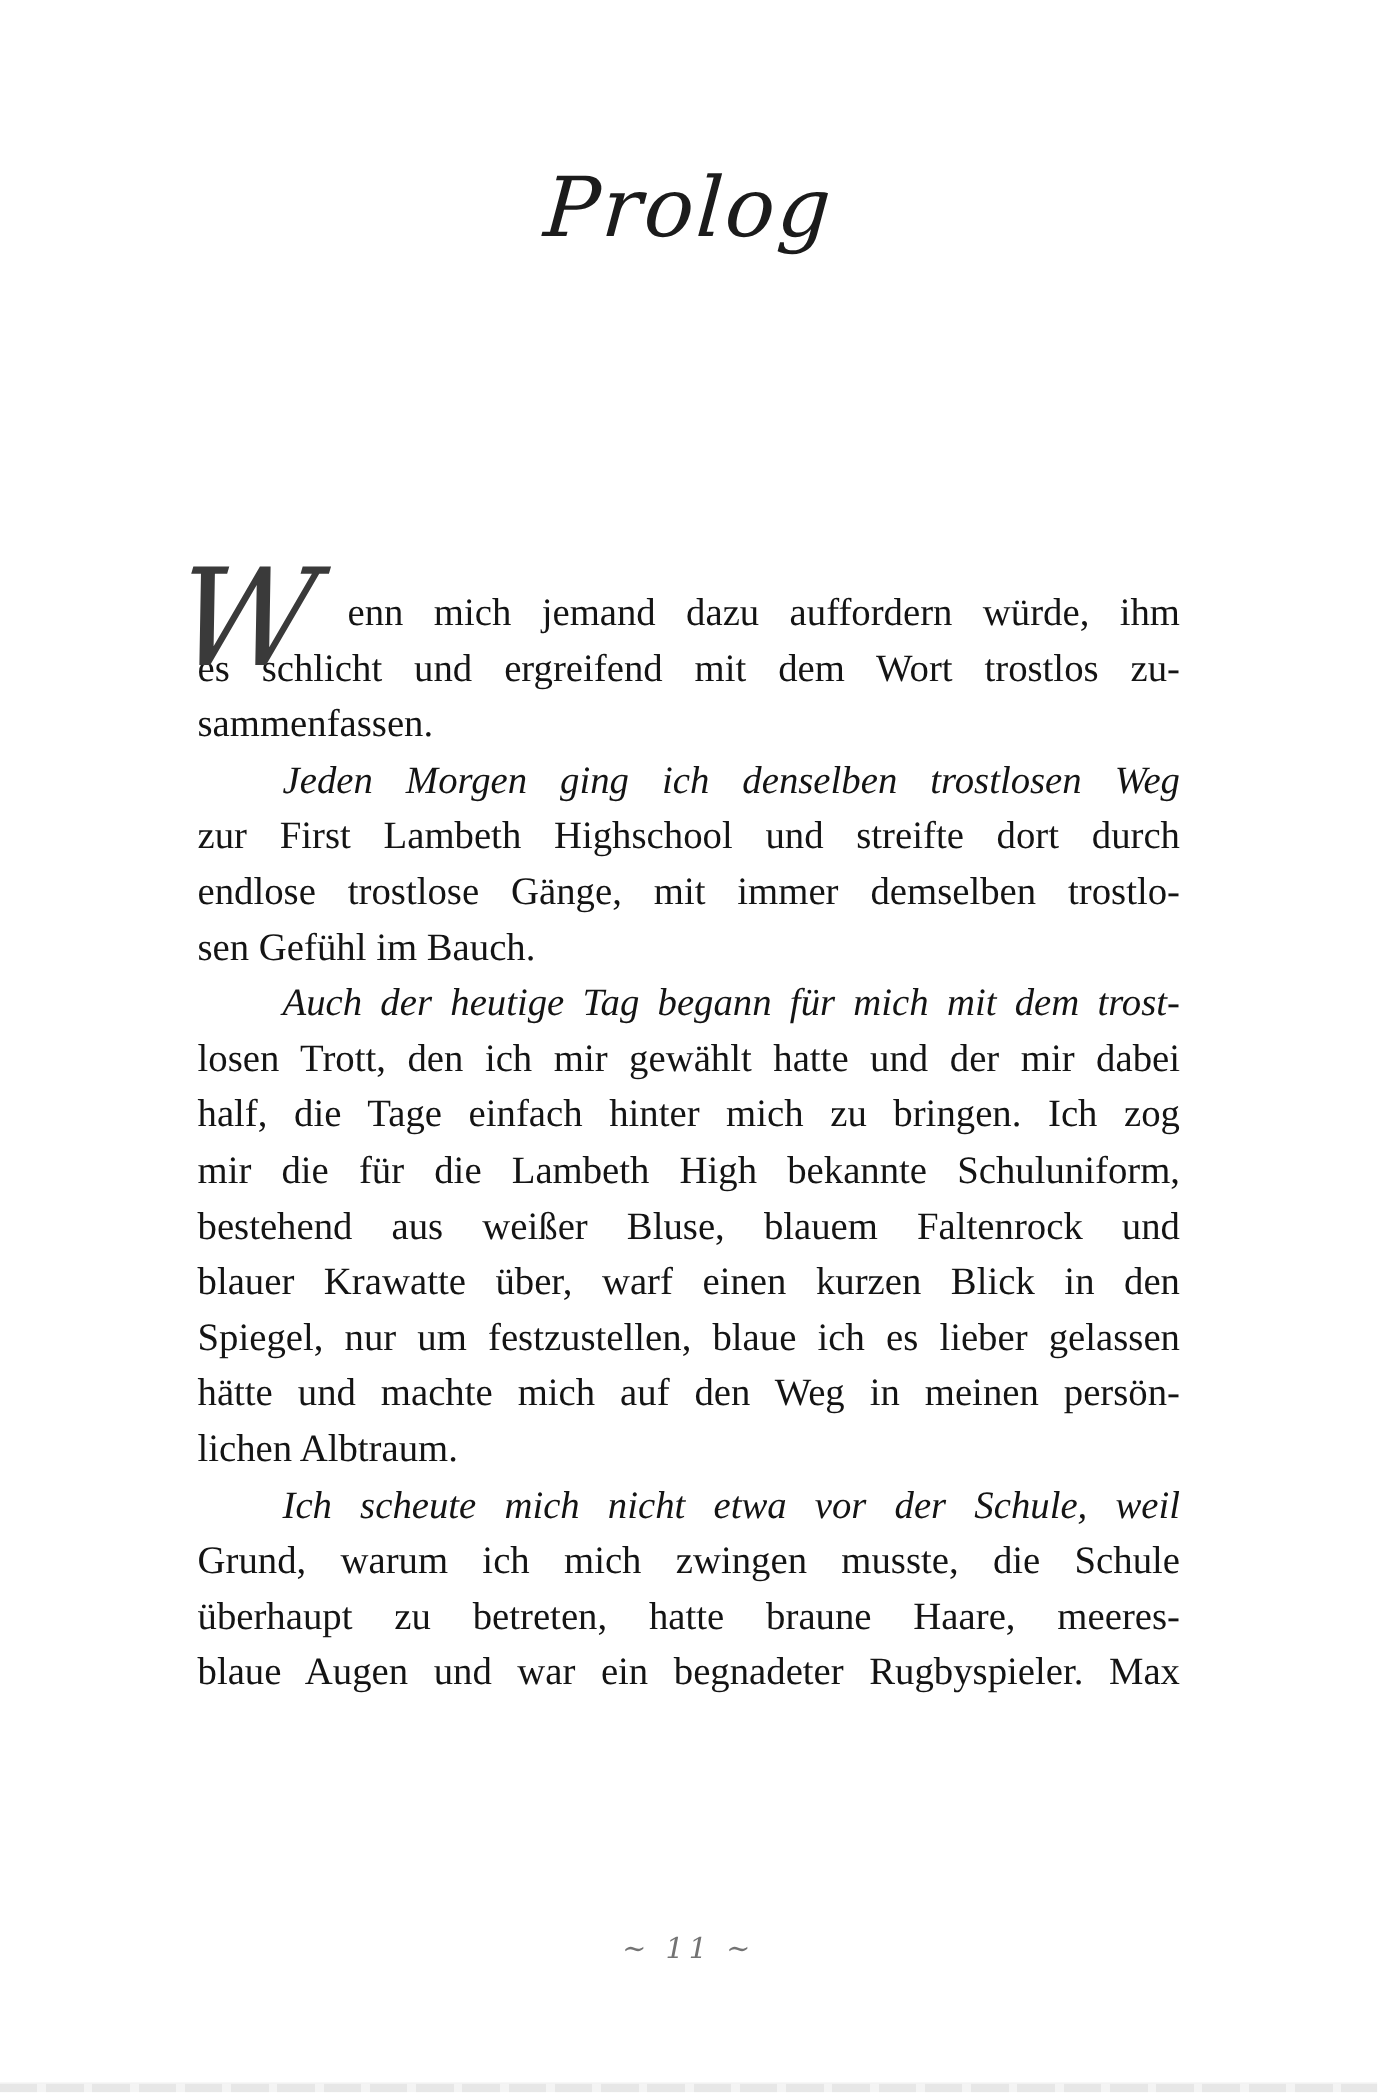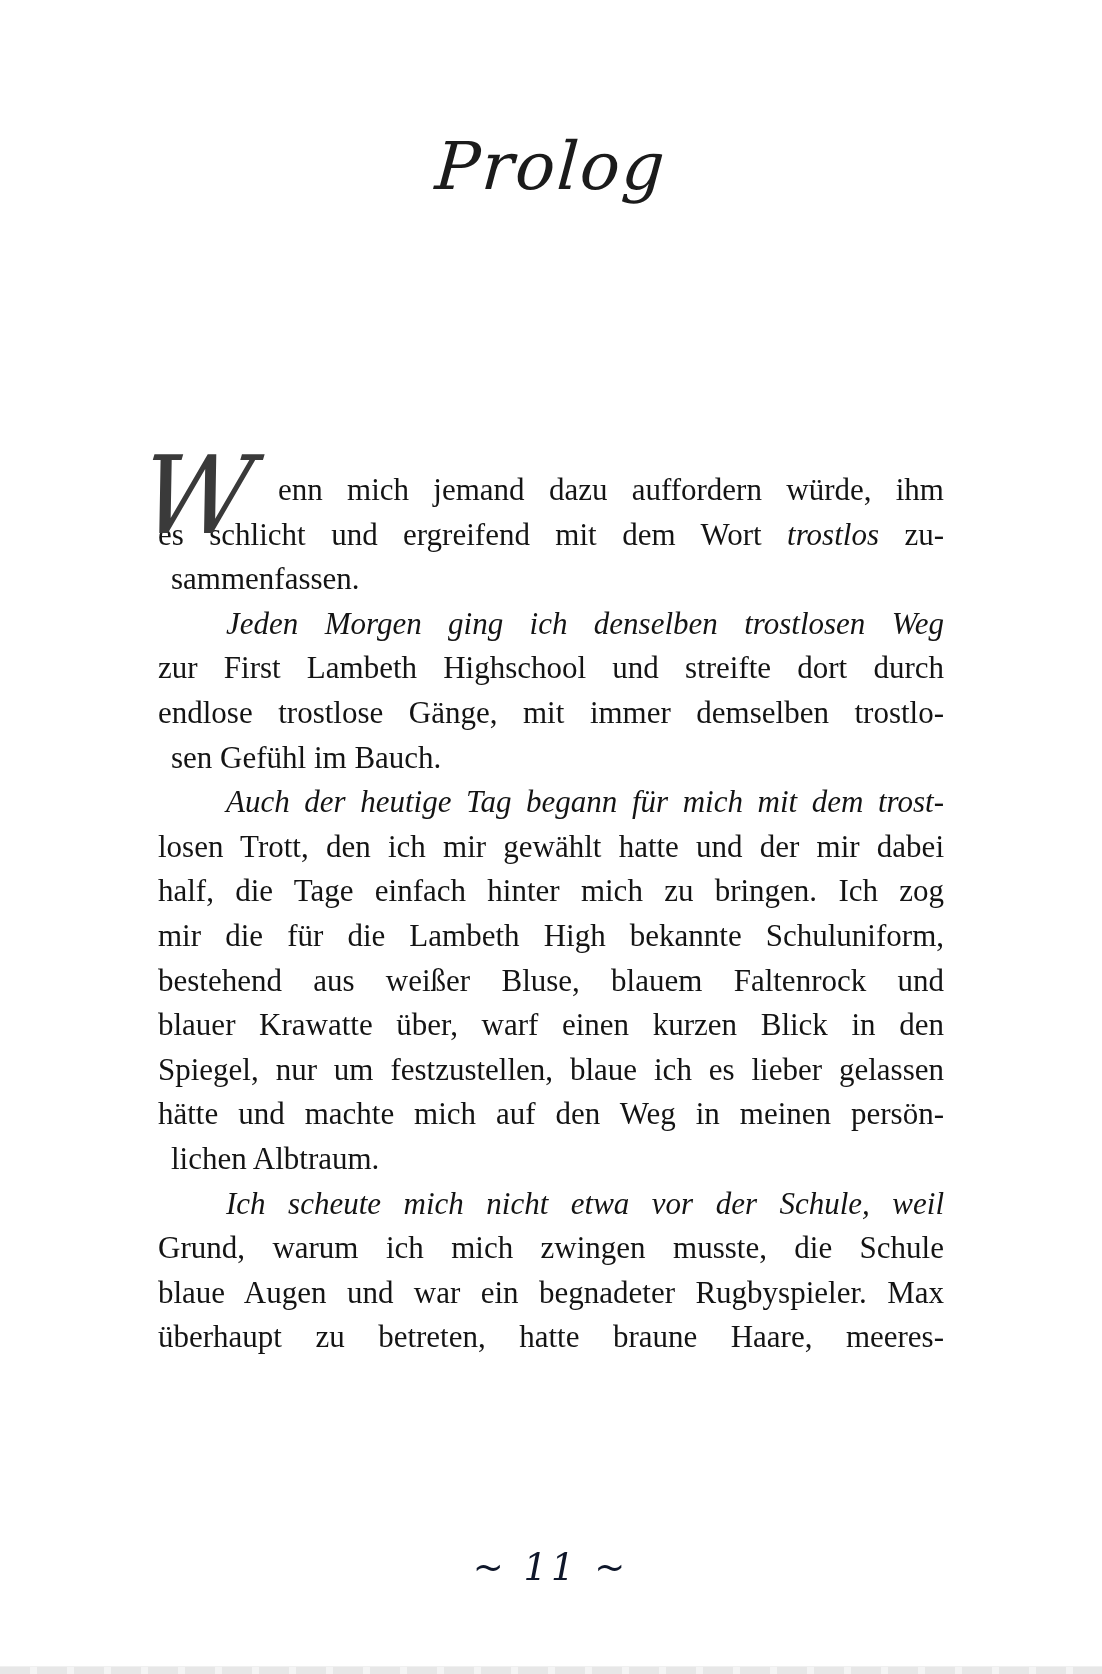--- a/index.html
+++ b/index.html
@@ -36,46 +36,46 @@
     font-family: "Liberation Serif", serif;
     font-size: 31px;
     line-height: 44.6px;
     color: #141414;
   }
   .para { position: relative; }
   .ln {
     text-align: justify;
     text-align-last: justify;
   }
-  .ln.end { text-align-last: left; margin-left: 13px; }
+  .ln.end { text-align-last: left; }
   .ln.ind { padding-left: 68px; font-style: italic; }
   .ln.dc  { margin-left: 120px; }
   .dropcap {
     position: absolute;
     left: -16px;
     top: -26px;
     font-family: "DejaVu Serif", serif;
     font-style: italic;
     font-size: 108px;
     line-height: 1;
     color: #3a3a3a;
     transform: skewX(-6deg);
   }
-  .italic-word { font-style: italic; }
+  .italic-word { }
   .page-number {
     position: absolute;
     top: 1546px;
     left: 0;
     width: 100%;
     text-align: center;
     font-family: "DejaVu Serif", serif;
     font-style: italic;
-    font-size: 37px;
+    font-size: 23px;
     letter-spacing: 4px;
-    color: #0f172a;
+    color: #737373;
   }
   .page-edge {
     position: absolute;
     bottom: 0;
     left: 0;
     width: 100%;
     height: 7px;
     background: repeating-linear-gradient(90deg, #e7e7e7 0 30px, #f4f4f4 30px 37px);
     border-top: 1px solid #f0f0f0;
   }
@@ -111,22 +111,22 @@
       <div class="ln">bestehend aus weißer Bluse, blauem Faltenrock und</div>
       <div class="ln">blauer Krawatte über, warf einen kurzen Blick in den</div>
       <div class="ln">Spiegel, nur um festzustellen, blaue ich es lieber gelassen</div>
       <div class="ln">hätte und machte mich auf den Weg in meinen persön-</div>
       <div class="ln end">lichen Albtraum.</div>
     </div>
 
     <div class="para">
       <div class="ln ind">Ich scheute mich nicht etwa vor der Schule, weil</div>
       <div class="ln">Grund, warum ich mich zwingen musste, die Schule</div>
+      <div class="ln">überhaupt zu betreten, hatte braune Haare, meeres-</div>
       <div class="ln">blaue Augen und war ein begnadeter Rugbyspieler. Max</div>
-      <div class="ln">überhaupt zu betreten, hatte braune Haare, meeres-</div>
     </div>
 
   </div>
 
   <div class="page-number">~ 11 ~</div>
 
   <div class="page-edge"></div>
 
 </div>
 

